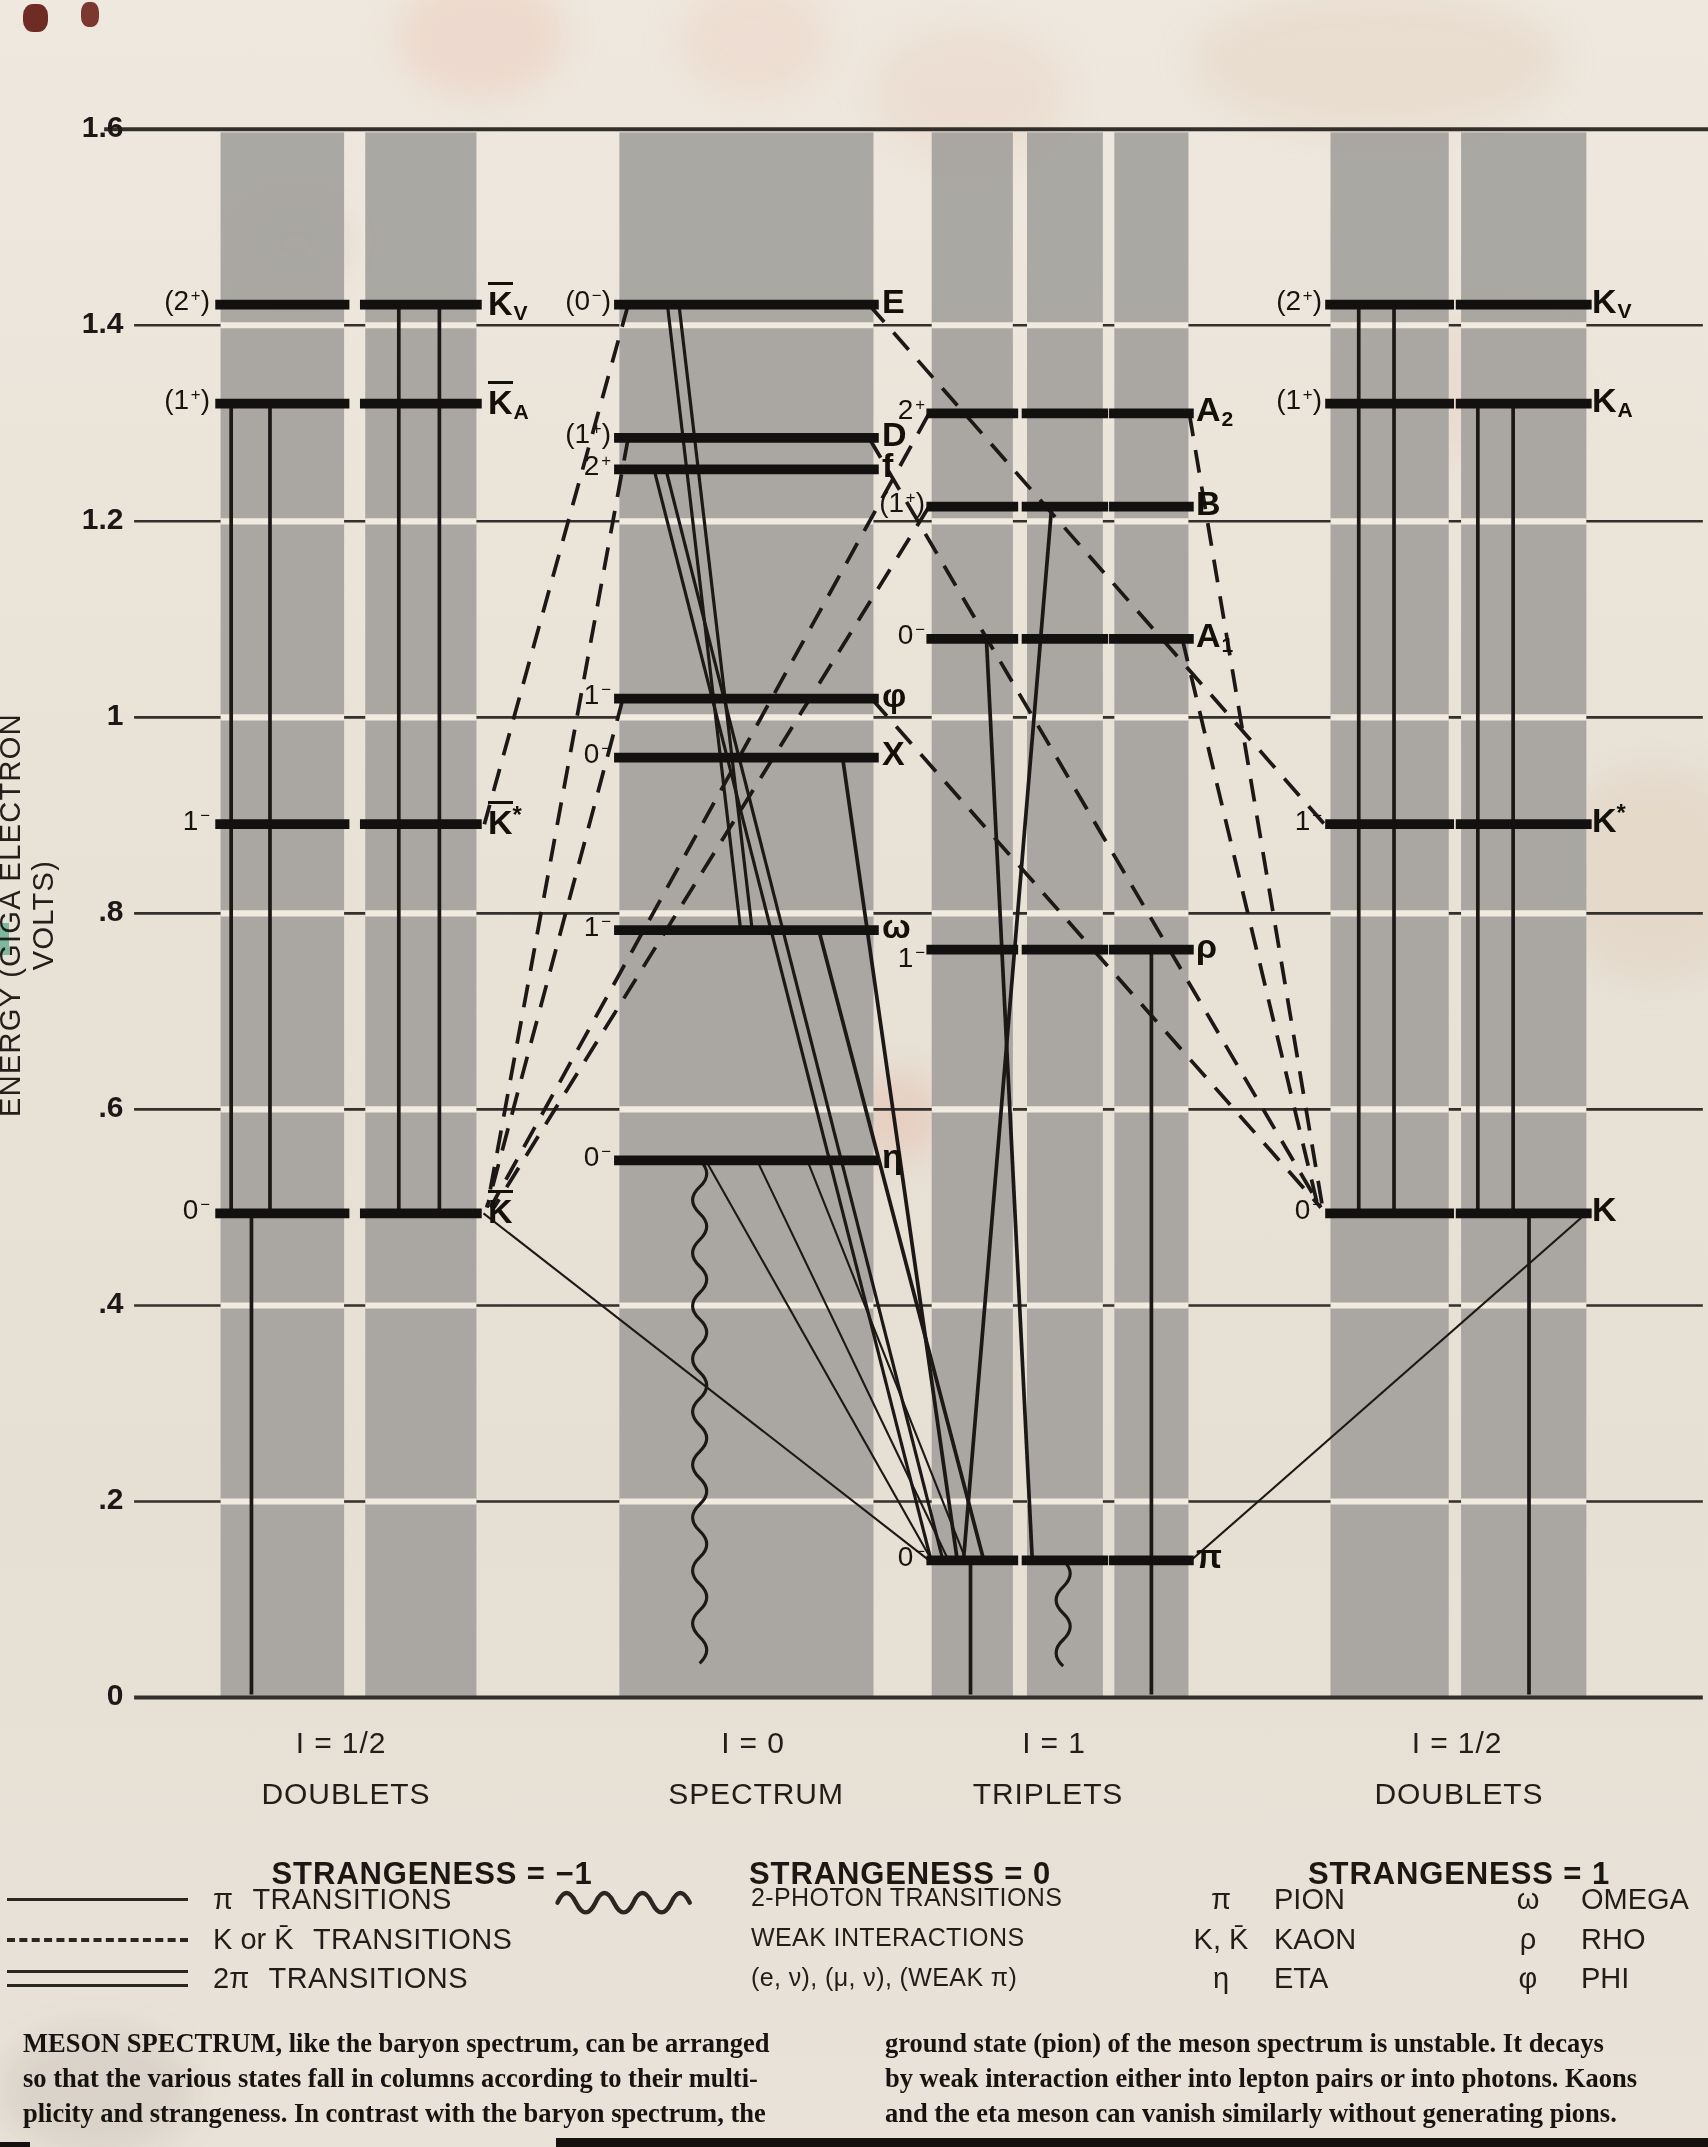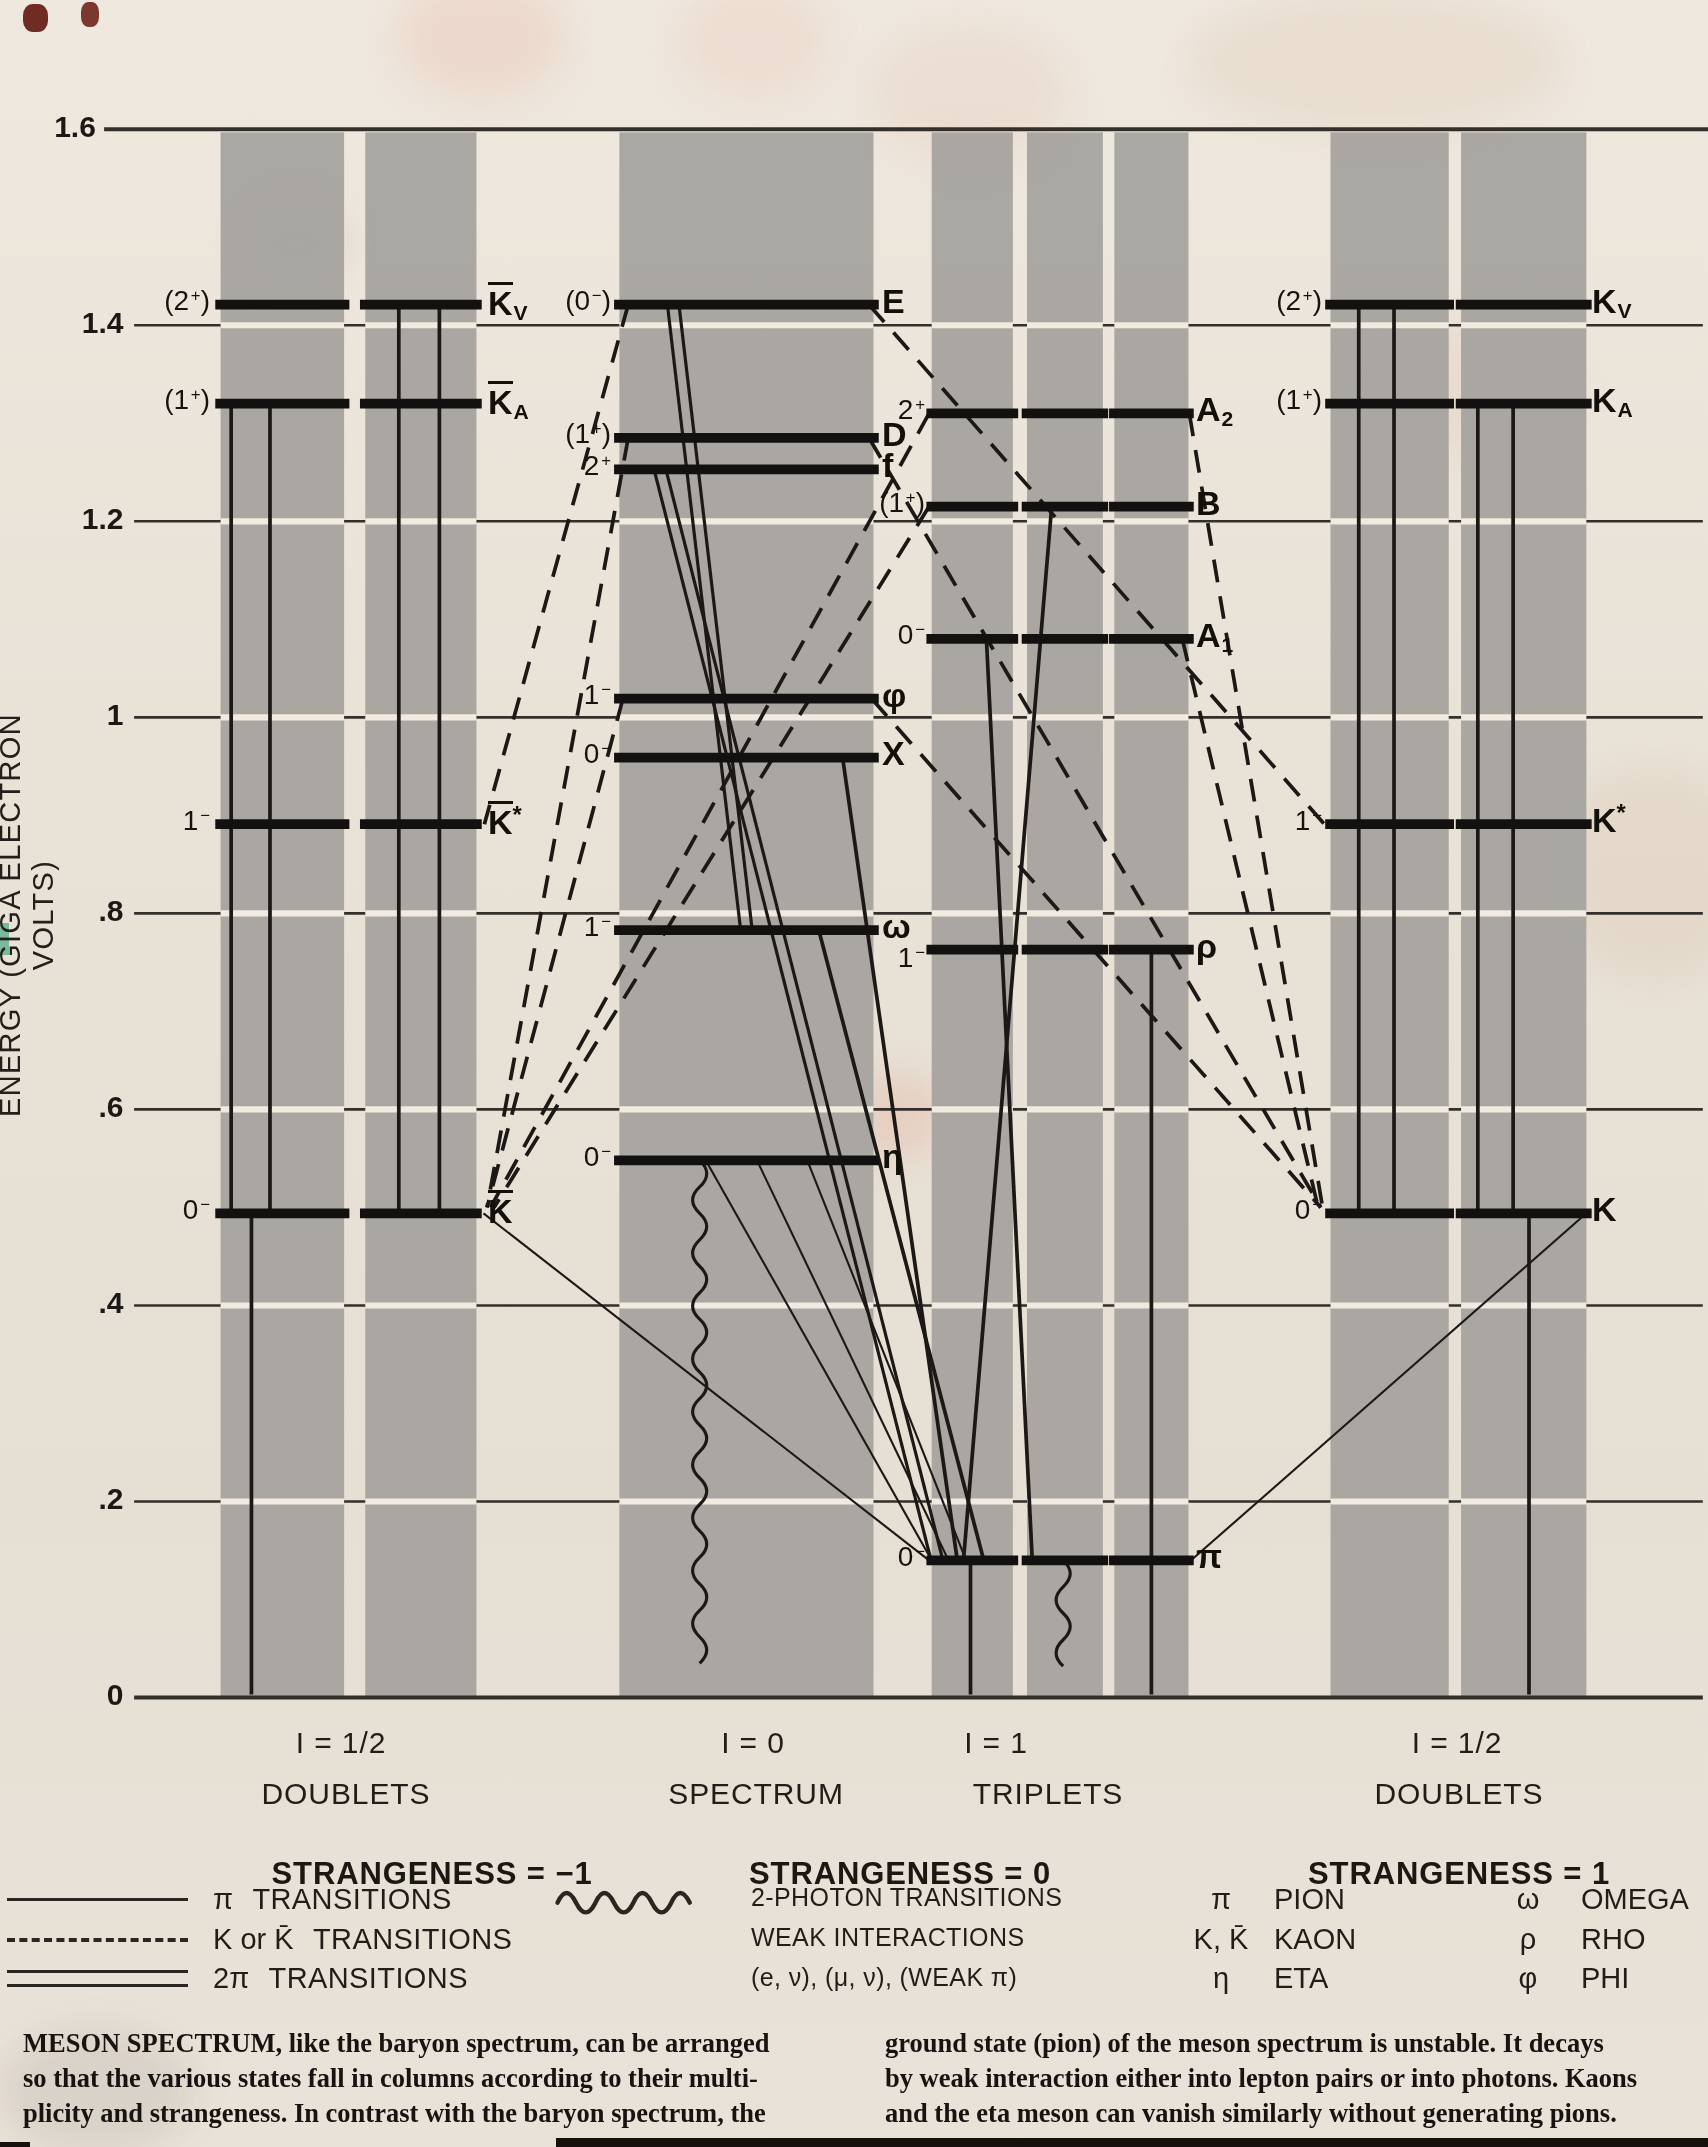--- a/index.html
+++ b/index.html
@@ -196,21 +196,21 @@
         <line x1="1257" y1="1768.46" x2="1353" y2="1768.46" stroke="#131110" stroke-width="11"></line>
         <line x1="1502" y1="345.269" x2="1648" y2="345.269" stroke="#131110" stroke-width="11"></line>
         <line x1="1650" y1="345.269" x2="1804" y2="345.269" stroke="#131110" stroke-width="11"></line>
         <line x1="1502" y1="457.48" x2="1648" y2="457.48" stroke="#131110" stroke-width="11"></line>
         <line x1="1650" y1="457.48" x2="1804" y2="457.48" stroke="#131110" stroke-width="11"></line>
         <line x1="1502" y1="934.0989999999999" x2="1648" y2="934.0989999999999" stroke="#131110" stroke-width="11"></line>
         <line x1="1650" y1="934.0989999999999" x2="1804" y2="934.0989999999999" stroke="#131110" stroke-width="11"></line>
         <line x1="1502" y1="1375.1660000000002" x2="1648" y2="1375.1660000000002" stroke="#131110" stroke-width="11"></line>
         <line x1="1650" y1="1375.1660000000002" x2="1804" y2="1375.1660000000002" stroke="#131110" stroke-width="11"></line>
       </svg>
-      <div class="tick" style="left: 26.5px; top: 110px; text-align: center;">1.6</div>
+      <div class="tick" style="left: 26.5px; top: 110px;">1.6</div>
       <div class="tick" style="left: 26.5px; top: 306px;">1.4</div>
       <div class="tick" style="left: 26.5px; top: 502px;">1.2</div>
       <div class="tick" style="left: 26.5px; top: 698px;">1</div>
       <div class="tick" style="left: 26.5px; top: 894px;">.8</div>
       <div class="tick" style="left: 26.5px; top: 1090px;">.6</div>
       <div class="tick" style="left: 26.5px; top: 1286px;">.4</div>
       <div class="tick" style="left: 26.5px; top: 1482px;">.2</div>
       <div class="tick" style="left: 26.5px; top: 1678px;">0</div>
       <div class="slabel" style="left: 51px; top: 285px; width: 159px;">(2<span class="sup">+</span>)</div>
       <div class="plabel" style="left: 488px; top: 282px;"><span class="bar">K</span><span class="psub">V</span></div>
@@ -253,21 +253,21 @@
       <div class="slabel" style="left: 1163px; top: 1194px; width: 159px;">0<span class="sup">−</span></div>
       <div class="plabel" style="left: 1592px; top: 1190px;">K</div>
     </div>
 
   <div class="axis-title">ENERGY (GIGA ELECTRON VOLTS)</div>
 
   <div class="cgroup" style="left:341px;top:1726px">I = 1/2</div>
   <div class="cgroup" style="left:346px;top:1777px">DOUBLETS</div>
   <div class="cgroup" style="left:753px;top:1726px">I = 0</div>
   <div class="cgroup" style="left:756px;top:1777px">SPECTRUM</div>
-  <div class="cgroup" style="left:996px;top:1726px">I = 1</div>
+  <div class="cgroup" style="left:1054px;top:1726px">I = 1</div>
   <div class="cgroup" style="left:1048px;top:1777px">TRIPLETS</div>
   <div class="cgroup" style="left:1457px;top:1726px">I = 1/2</div>
   <div class="cgroup" style="left:1459px;top:1777px">DOUBLETS</div>
   <div class="strange" style="left:432px;top:1856px">STRANGENESS = −1</div>
   <div class="strange" style="left:900px;top:1856px">STRANGENESS = 0</div>
   <div class="strange" style="left:1459px;top:1856px">STRANGENESS = 1</div>
 
   <div class="legend-row" style="left:7px;top:1881px">
     <span class="ls ls-solid"></span>
     <span class="sym">π</span>

